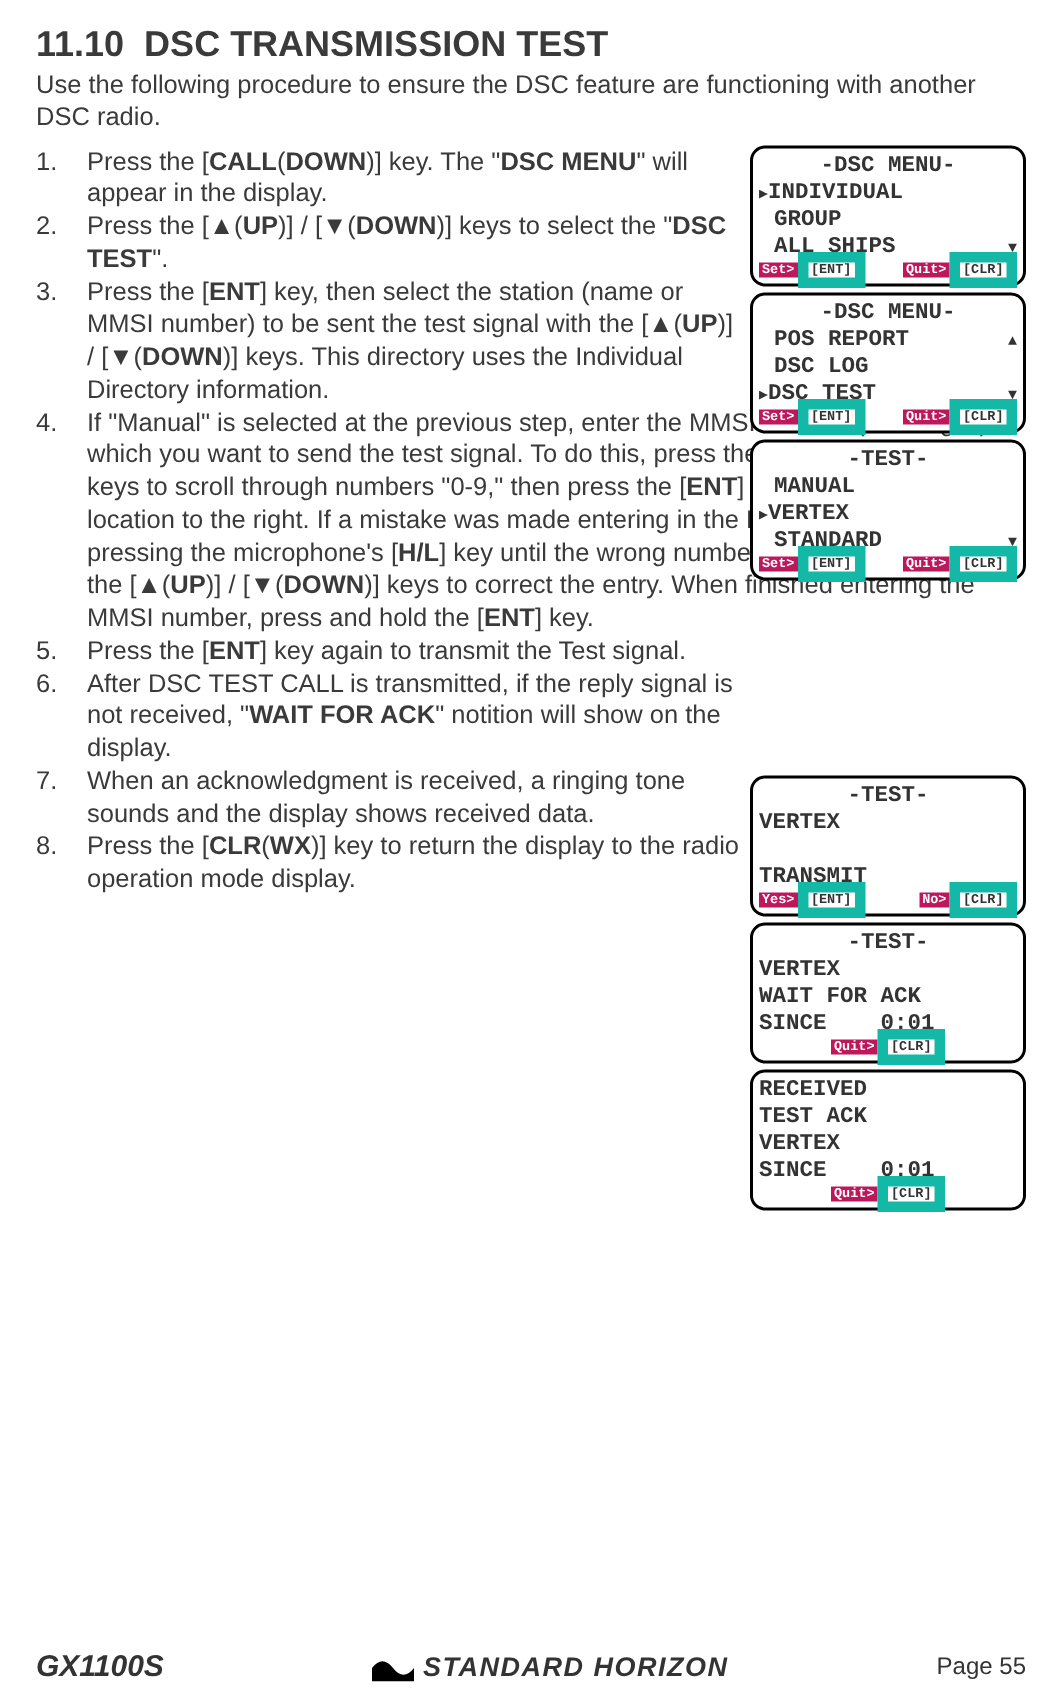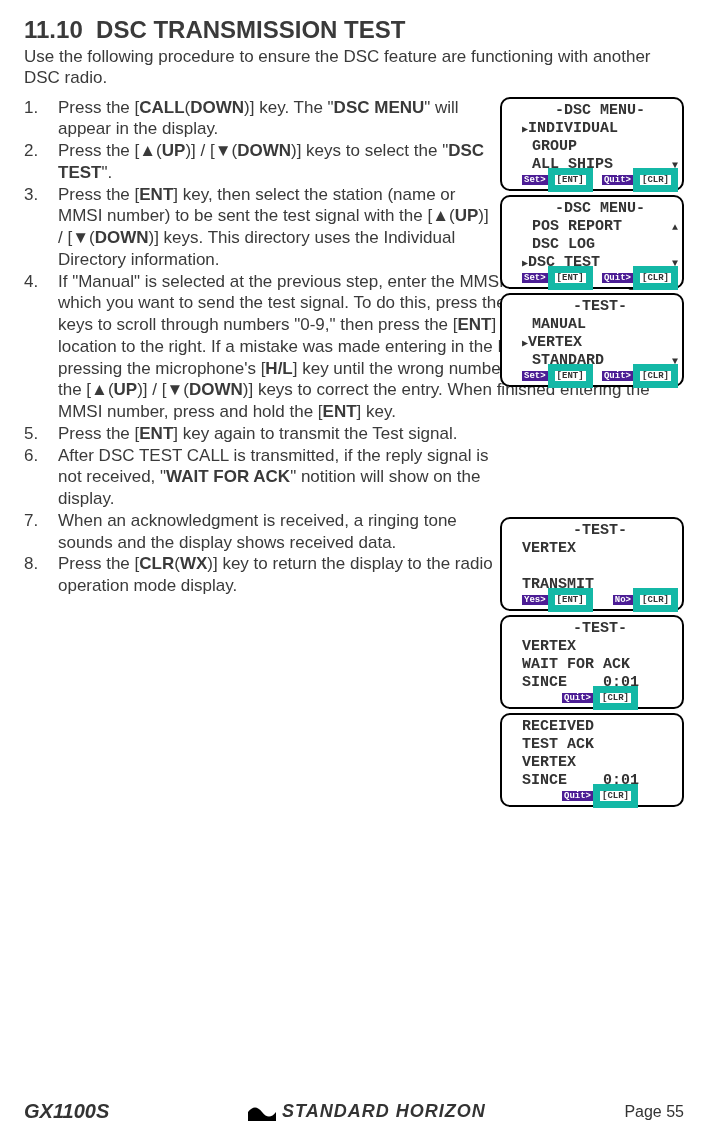--- a/index.html
+++ b/index.html
@@ -56,21 +56,21 @@
     top: 0;
   }
   .lcd {
     width: 184px;
     border: 2px solid #000;
     border-radius: 10px;
     margin-bottom: 4px;
     font-family: "Courier New", monospace;
     font-weight: bold;
     background: #fff;
-    padding: 3px 4px 2px 20px;
+    padding: 3px 4px 2px 4px;
     text-align: center;
   }
   .lcd .row {
     display: flex;
     align-items: center;
     height: 18px;
     white-space: pre;
     font-size: 15px;
   }
   .lcd .row.center { justify-content: center; }
@@ -81,21 +81,21 @@
     font-size: 9px;
     height: 13px;
     align-items: center;
   }
   .lcd .btnbar.center { justify-content: center; }
   .lcd .pill {
     display: inline-flex;
     align-items: center;
   }
   .lcd .pill .blk {
-    background: #4c1d95;
+    background: #be185d;
     color: #fff;
     padding: 0 2px;
     font-weight: bold;
     font-size: 9px;
   }
   .lcd .pill .box {
     border: 7px solid #14b8a6;
     padding: 0 2px;
     font-size: 9px;
     font-weight: bold;

